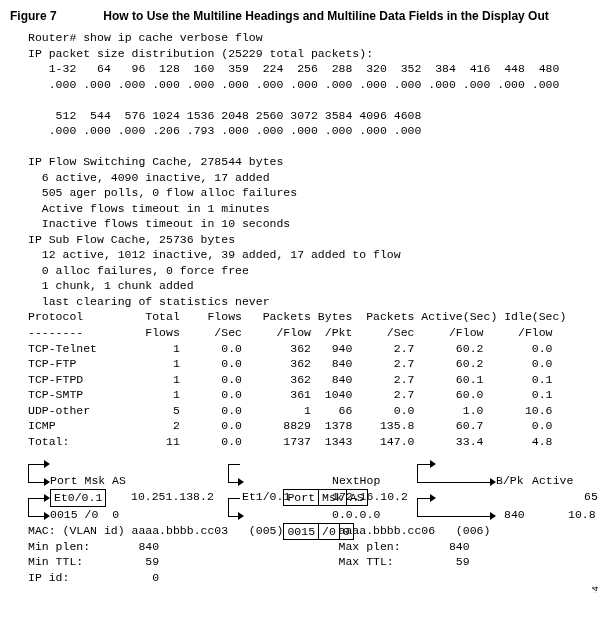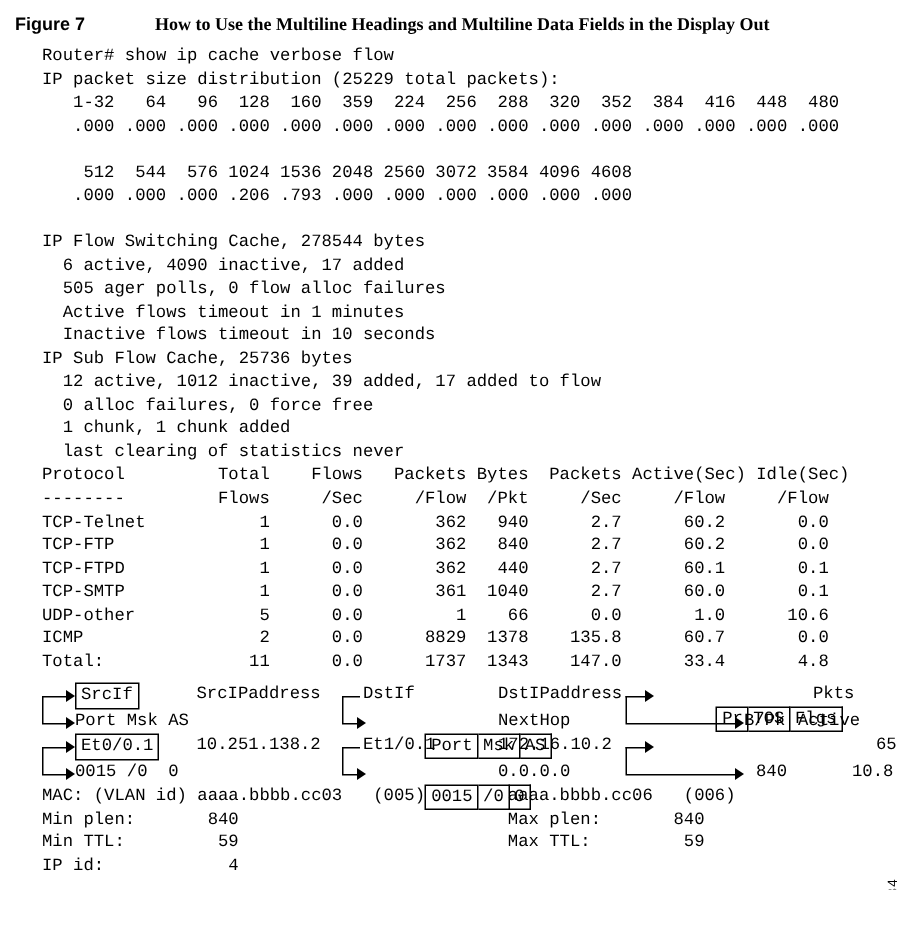--- a/index.html
+++ b/index.html
@@ -24,21 +24,20 @@
   }
   .figlabel {
     display: inline-block;
     width: 90px;
     vertical-align: top;
   }
   .figtitle {
     display: inline-block;
     width: 470px;
     text-align: left;
-    font-family: Liberation Serif, serif;
   }
   .figtitle .line2 { text-align: left; padding-left: 40px; display:block; }
   .output-block {
     white-space: pre;
     padding-left: 18px;
   }
   .prompt { font-weight: normal; }
   .cmd { font-weight: normal; }
   .boxed {
     display: inline-block;
@@ -112,21 +111,21 @@
 <span>  Inactive flows timeout in 10 seconds</span>
 <span>IP Sub Flow Cache, 25736 bytes</span>
 <span>  12 active, 1012 inactive, 39 added, 17 added to flow</span>
 <span>  0 alloc failures, 0 force free</span>
 <span>  1 chunk, 1 chunk added</span>
 <span>  last clearing of statistics never</span>
 <span>Protocol         Total    Flows   Packets Bytes  Packets Active(Sec) Idle(Sec)</span>
 <span>--------         Flows     /Sec     /Flow  /Pkt     /Sec     /Flow     /Flow</span>
 <span>TCP-Telnet           1      0.0       362   940      2.7      60.2       0.0</span>
 <span>TCP-FTP              1      0.0       362   840      2.7      60.2       0.0</span>
-<span>TCP-FTPD             1      0.0       362   440      2.7      60.1       0.1</span>
+<span>TCP-FTPD             1      0.0       362   840      2.7      60.1       0.1</span>
 <span>TCP-SMTP             1      0.0       361  1040      2.7      60.0       0.1</span>
 <span>UDP-other            5      0.0         1    66      0.0       1.0      10.6</span>
 <span>ICMP                 2      0.0      8829  1378    135.8      60.7       0.0</span>
 <span>Total:              11      0.0      1737  1343    147.0      33.4       4.8</span>
 </div>
 
 <div style="height:6px"></div>
 
 <div class="flow-pair">
 
@@ -140,30 +139,20 @@
   <div class="link-line" style="left:200px;top:9px;width:1px;height:18px"></div>
   <div class="link-line" style="left:200px;top:27px;width:12px;height:1px"></div>
   <div class="arrow-tip" style="left:210px;top:23px"></div>
 
   <div class="link-line" style="left:389px;top:9px;width:15px;height:1px"></div>
   <div class="arrow-tip" style="left:402px;top:5px"></div>
   <div class="link-line" style="left:389px;top:9px;width:1px;height:18px"></div>
   <div class="link-line" style="left:389px;top:27px;width:75px;height:1px"></div>
   <div class="arrow-tip" style="left:462px;top:23px"></div>
 
-  <div class="row-a">
-    <span class="cell" style="left:22px"><span class="boxed">SrcIf</span></span>
-    <span class="cell" style="left:103px">SrcIPaddress</span>
-    <span class="cell" style="left:214px">DstIf</span>
-    <span class="cell" style="left:304px">DstIPaddress</span>
-    <span class="cell" style="left:408px">
-      <span class="boxed">Pr</span><span class="boxed" style="border-left:none">TOS</span><span class="boxed" style="border-left:none">Flgs</span>
-    </span>
-    <span class="cell" style="left:514px">Pkts</span>
-  </div>
   <div class="row-b">
     <span class="cell" style="left:22px">Port Msk AS</span>
     <span class="cell" style="left:214px">
       <span class="boxed">Port</span><span class="boxed" style="border-left:none">Msk</span><span class="boxed" style="border-left:none">AS</span>
     </span>
     <span class="cell" style="left:304px">NextHop</span>
     <span class="cell" style="left:468px">B/Pk</span>
     <span class="cell" style="left:504px">Active</span>
   </div>
 </div>
@@ -201,15 +190,15 @@
     </span>
     <span class="cell" style="left:304px">0.0.0.0</span>
     <span class="cell" style="left:476px">840</span>
     <span class="cell" style="left:540px">10.8</span>
   </div>
 </div>
 
 <div class="output-block"><span>MAC: (VLAN id) aaaa.bbbb.cc03   (005)        aaaa.bbbb.cc06   (006)</span>
 <span>Min plen:       840                          Max plen:       840</span>
 <span>Min TTL:         59                          Max TTL:         59</span>
-<span>IP id:            4</span></div>
+<span>IP id:            0</span></div>
 
 <div class="right-id">127034</div>
 
 </body></html>

